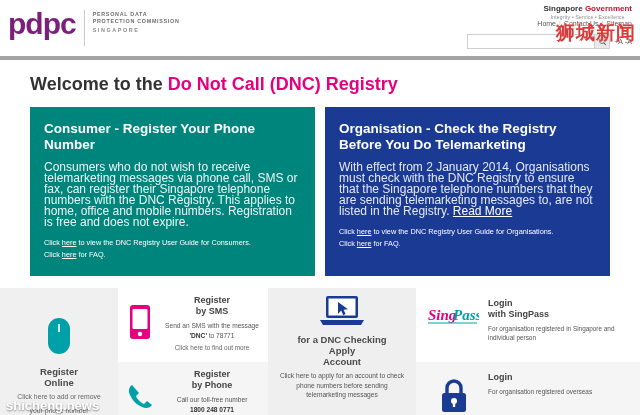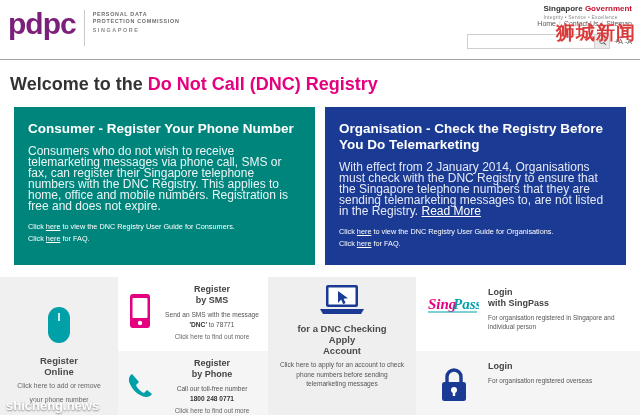--- a/index.html
+++ b/index.html
@@ -9,21 +9,21 @@
     background: #ffffff;
     overflow: hidden;
   }
   .page { position: relative; width: 640px; height: 415px; background: #ffffff; }
 
   
   .header {
     position: relative;
     height: 60px;
     background: #ffffff;
-    border-bottom: 1px solid #a3a3a3;
+    border-bottom: 4px solid #a3a3a3;
   }
   .logo-wrap {
     position: absolute; left: 8px; top: 8px;
     display: flex; align-items: flex-start;
   }
   .logo-text {
     font-size: 30px; font-weight: bold; color: #7b1f7a;
     letter-spacing: -1px; line-height: 32px;
     font-family: "Liberation Sans", sans-serif;
   }
@@ -33,21 +33,21 @@
   .logo-sub {
     padding-top: 3px;
   }
   .logo-sub div {
     font-size: 5.4px; color: #6d6d6d; letter-spacing: 0.7px;
     line-height: 7px; text-transform: uppercase; font-weight: bold;
   }
   .logo-sub .sg { color: #8a8a8a; margin-top: 2px; letter-spacing: 1.6px; }
 
   .gov-block {
-    position: absolute; right: 8px; top: 4px; text-align: left; margin-left: 46px;
+    position: absolute; right: 8px; top: 4px; text-align: center; margin-left: 46px;
   }
   .gov-title { font-size: 8px; color: #333; font-weight: bold; }
   .gov-title .gov-red { color: #c8102e; }
   .gov-sub { font-size: 5px; color: #8a8a8a; letter-spacing: .2px; margin-top: 1px; }
 
   .util-row {
     position: absolute; right: 8px; top: 20px;
     font-size: 7px; color: #555; display: flex; gap: 3px; align-items: center;
   }
   .util-row a { color: #555; text-decoration: none; }
@@ -68,31 +68,31 @@
   .search-btn {
     width: 15px; height: 15px; background: #e9e9e9; border: 1px solid #cfcfcf;
     border-left: 0; display: flex; align-items: center; justify-content: center;
     margin-left: -4px;
   }
   .font-size { font-size: 7px; color: #555; display: flex; gap: 2px; }
   .font-size span { cursor: pointer; }
 
   
   .title-bar {
-    padding: 14px 14px 12px 10px;
+    padding: 14px 14px 12px 30px;
     background: #fff;
   }
   .title-bar h1 {
     font-size: 18px; font-weight: bold; color: #333;
   }
   .title-bar h1 .accent { color: #e4007f; }
 
   
   .panels {
-    display: flex; gap: 10px; padding: 0 14px;
+    display: flex; gap: 10px; padding: 0 30px;
   }
   .panel {
     flex: 1; padding: 14px 14px 16px 14px; color: #fff; min-height: 152px;
     position: relative;
   }
   .panel.teal { background: #00857d; }
   .panel.blue { background: #1b3a93; }
   .panel h2 {
     font-size: 13.5px; font-weight: bold; line-height: 16px; margin-bottom: 9px;
   }

